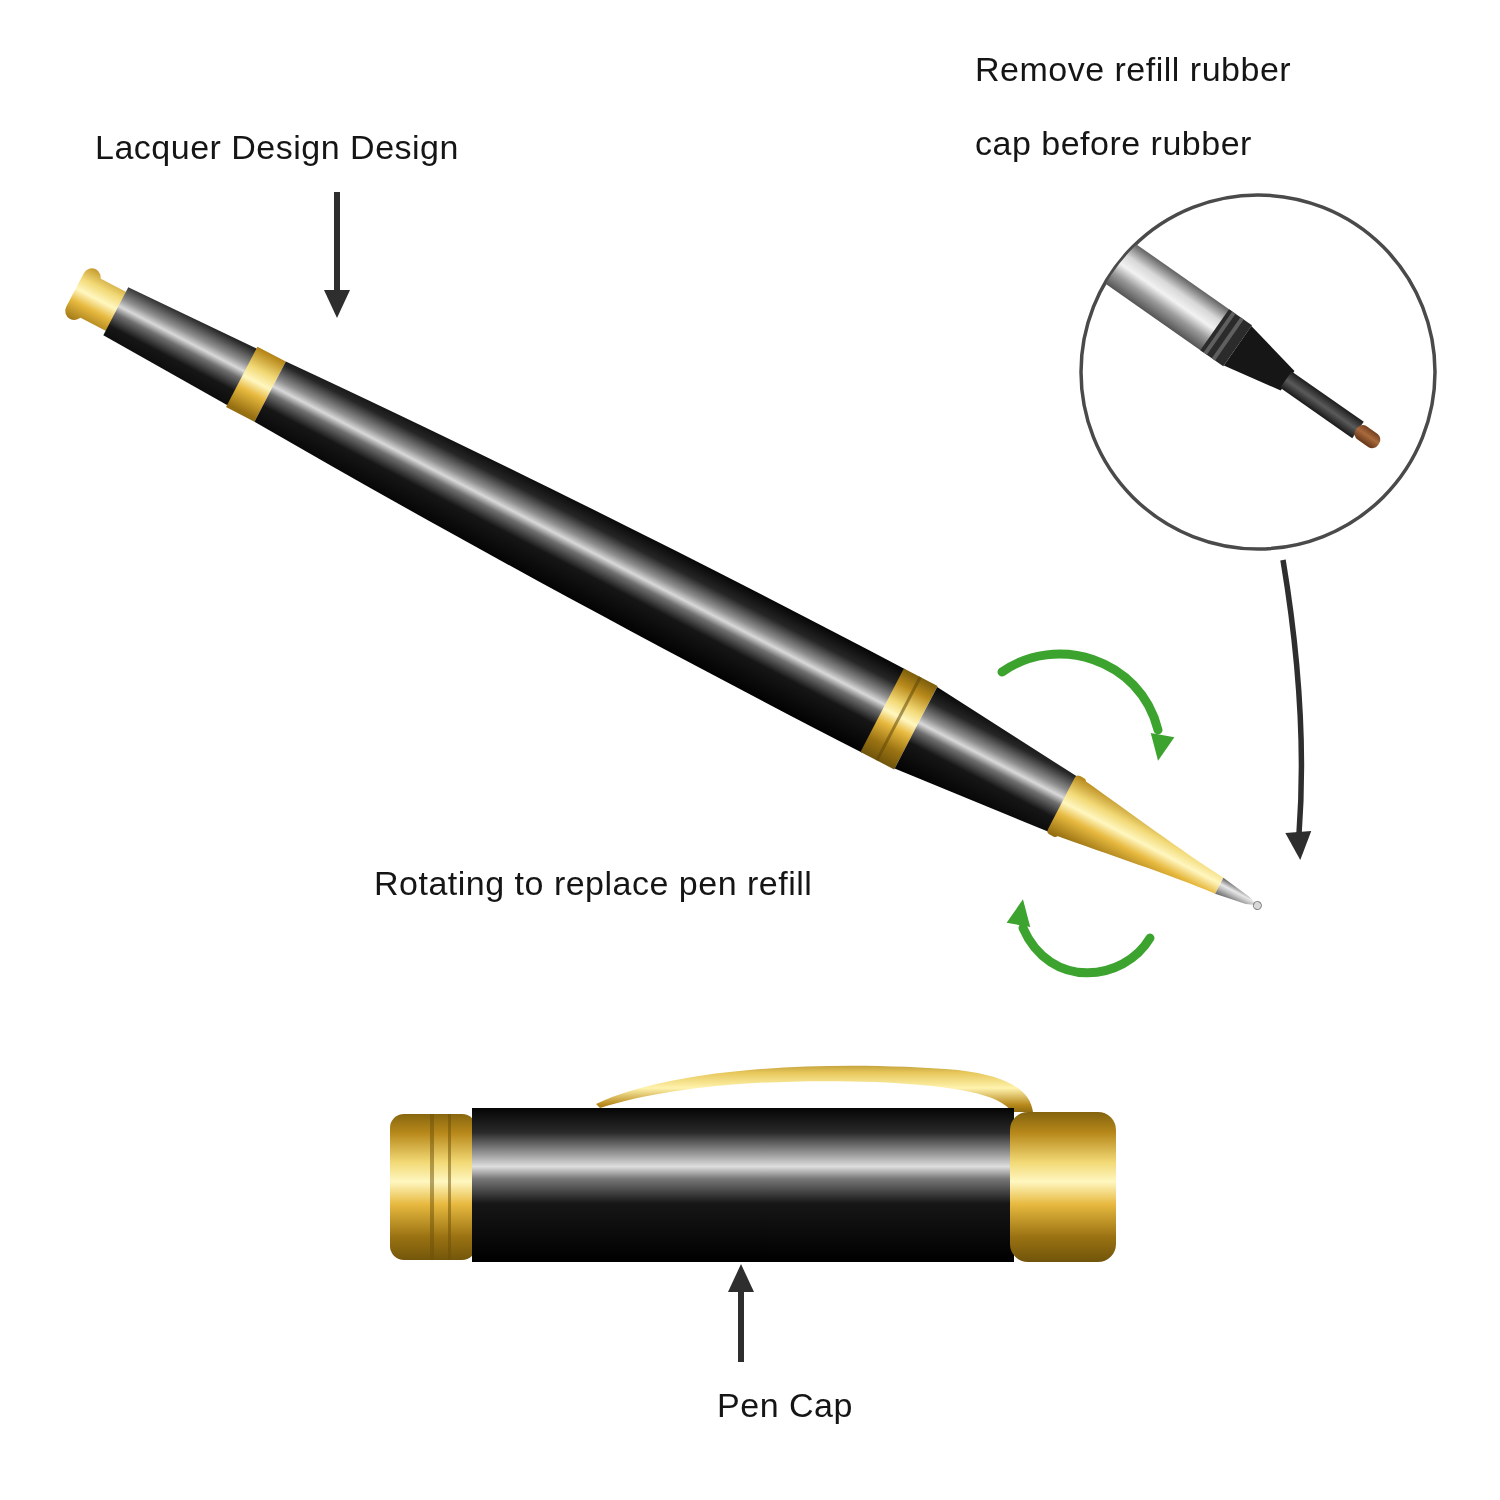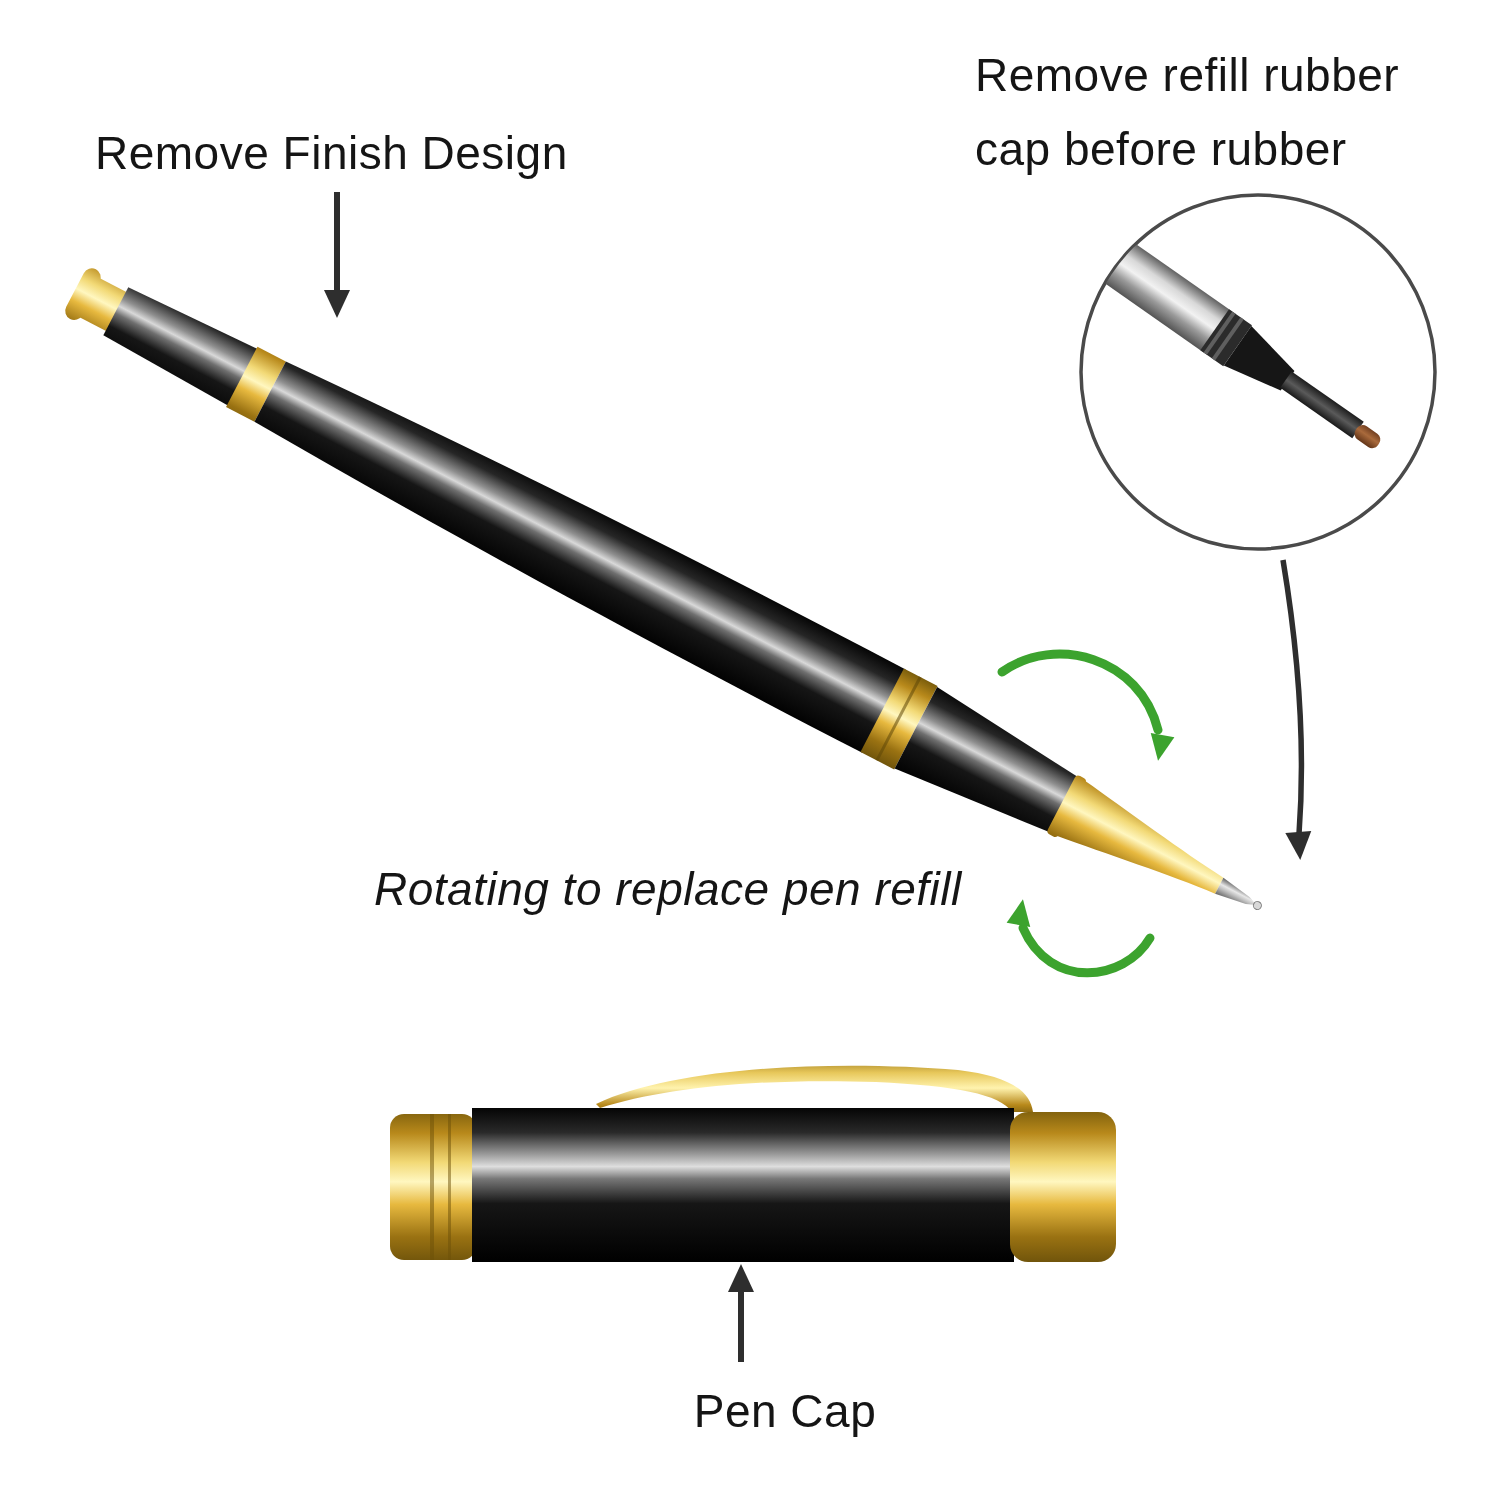--- a/index.html
+++ b/index.html
@@ -7,21 +7,21 @@
     position: relative;
     width: 1500px;
     height: 1500px;
     background: #ffffff;
     overflow: hidden;
     font-family: "Liberation Sans", sans-serif;
   }
   #diagram-svg { position: absolute; left: 0; top: 0; }
   .label {
     position: absolute;
-    font-size: 46px;
+    font-size: 34px;
     line-height: 1.0;
     color: #151515;
     white-space: nowrap;
     letter-spacing: 0.5px;
   }
   .label.centered { transform: translateX(-50%); }
 </style>
 </head>
 <body>
 
@@ -156,23 +156,23 @@
       <path d="M596,1104 C 676,1066 836,1060 958,1070 C 1008,1076 1030,1090 1033,1112
                L 1012,1112 C 1000,1094 956,1086 876,1082 C 756,1078 664,1088 600,1108 Z" fill="url(#gGoldClip)"></path>
       <rect x="390" y="1114" width="86" height="146" rx="14" fill="url(#gGoldCap)"></rect>
       <rect x="430" y="1114" width="4" height="146" fill="#6b4f08" opacity="0.5"></rect>
       <rect x="448" y="1114" width="3" height="146" fill="#6b4f08" opacity="0.5"></rect>
       <rect x="472" y="1108" width="542" height="154" fill="url(#gBlackCap)"></rect>
       <rect x="1010" y="1112" width="106" height="150" rx="18" fill="url(#gGoldCap)"></rect>
     </g>
   </svg>
 
-  <div class="label" style="left:95px; top:130px;">Remove Finish Design</div>
+  <div class="label" style="left:95px; top:130px;">Lacquer Design Design</div>
 
   <div class="label" style="left:975px; top:52px;">Remove refill rubber</div>
 
   <div class="label" style="left:975px; top:126px;">cap before rubber</div>
 
-  <div class="label" style="left:374px; top:866px;font-style:italic;">Rotating to replace pen refill</div>
+  <div class="label" style="left:374px; top:866px;">Rotating to replace pen refill</div>
 
   <div class="label centered" style="left:785px; top:1388px;">Pen Cap</div>
 
 </div>
 
 </body></html>

